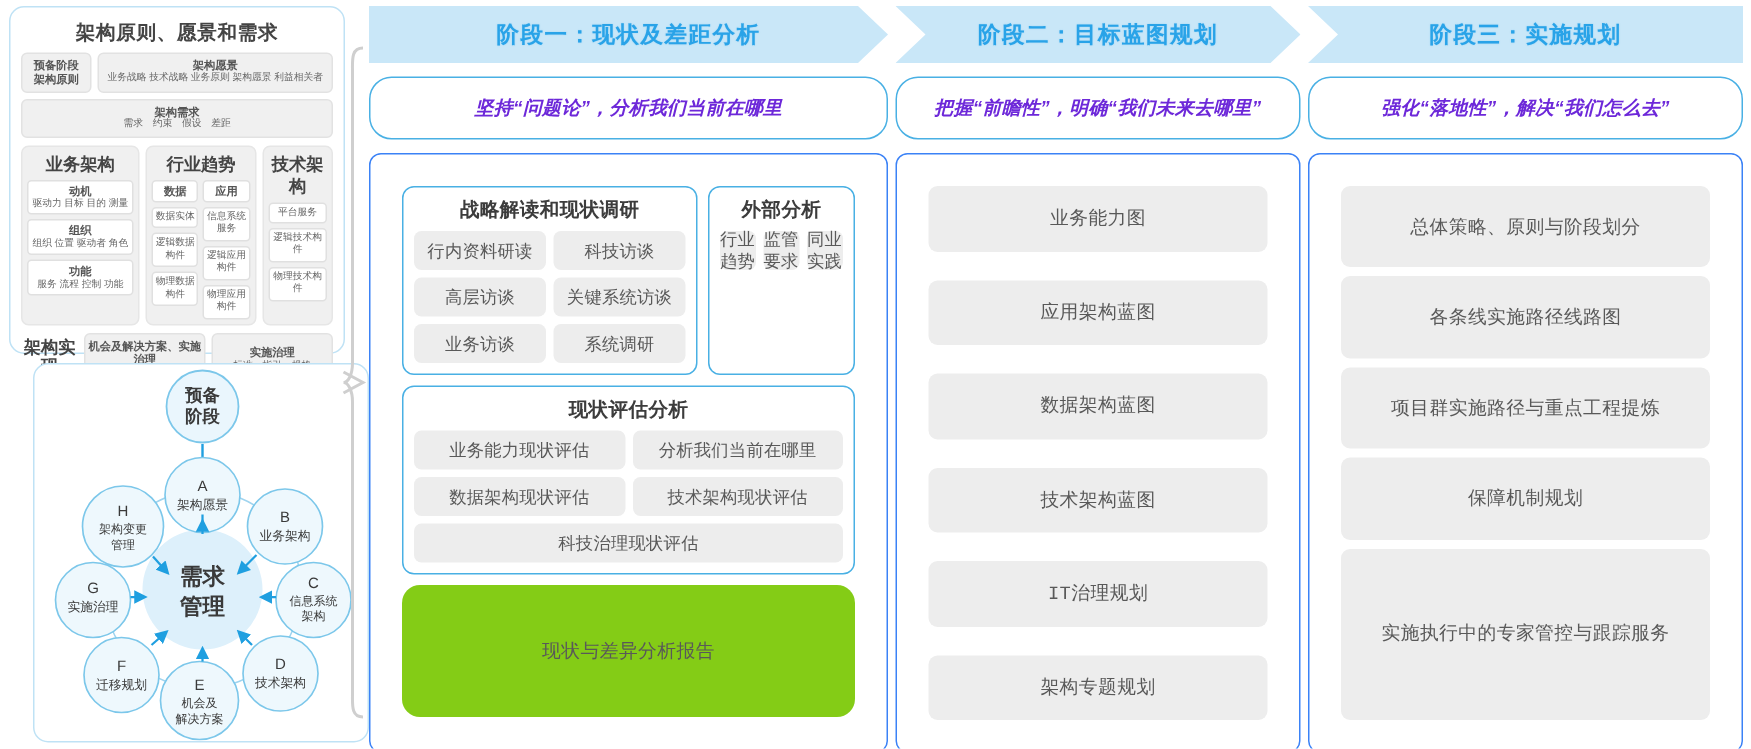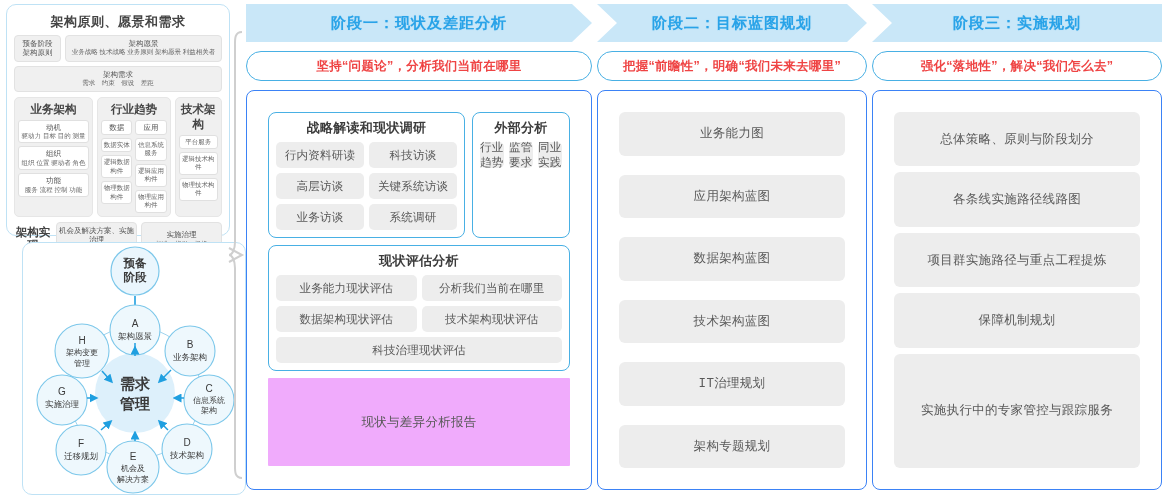--- a/index.html
+++ b/index.html
@@ -19,21 +19,21 @@
     background: #fff; border: 1px solid #bfe2f5; border-radius: 10px;
     padding: 5px 5px 4px 5px;
   }
   .togaf-title {
     text-align: center; font-size: 13px; font-weight: bold; color: #444;
     letter-spacing: .5px; padding: 3px 0 4px 0;
   }
   .gbox {
     background: #f0f0f0; border: 1px solid #e2e2e2; border-radius: 4px;
   }
-  .mini-h { font-size: 7.5px; font-weight: normal; color: #555; text-align: center; line-height: 1.25; }
+  .mini-h { font-size: 7.5px; font-weight: bold; color: #555; text-align: center; line-height: 1.25; }
   .mini-s { font-size: 6.5px; color: #666; text-align: center; line-height: 1.3; }
 
   .tg-row1 { display: flex; gap: 4px; margin: 0 2px; }
   .tg-prep { width: 47px; padding: 3px 1px; }
   .tg-vision { flex: 1; padding: 3px 2px; }
   .tg-req { margin: 4px 2px 0 2px; padding: 3px 2px; }
 
   .tg-cols { display: flex; gap: 4px; margin: 5px 2px 0 2px; }
   .tg-col { border-radius: 5px; background: #f0f0f0; border: 1px solid #e6e6e6; padding: 3px; }
   .tg-col-title { font-size: 11.5px; font-weight: bold; color: #444; text-align: center; padding: 1px 0 3px 0; }
@@ -69,23 +69,23 @@
 
   .chev-wrap { position: relative; height: 38px; }
   .chev-svg { position: absolute; left: 0; top: 0; }
   .chev-label {
     position: absolute; left: 0; top: 0; width: 100%; height: 38px;
     display: flex; align-items: center; justify-content: center;
     font-size: 15px; font-weight: bold; color: #29a3e8; letter-spacing: 1px;
     text-shadow: 0 0 1px rgba(41,163,232,.35);
   }
   .subtitle-box {
-    margin-top: 9px; height: 30px; border: 1px solid #49b0e4; border-radius: 15px;
+    margin-top: 9px; height: 42px; border: 1px solid #49b0e4; border-radius: 15px;
     background: #fff; display: flex; align-items: center; justify-content: center;
-    font-size: 12.5px; font-weight: bold; color: #ef4444; letter-spacing: .3px;
+    font-size: 12.5px; font-weight: bold; color: #6d28d9; letter-spacing: .3px; font-style: italic;
   }
   .panel {
     margin-top: 9px; border: 1px solid #3b82f6; border-radius: 8px; background: #fff;
     padding: 21px;
   }
   .ph1 .panel { height: 400px; }
   .ph2 .panel { height: 400px; display: flex; flex-direction: column; gap: 19px; font-family: Liberation Mono, monospace; }
   .ph3 .panel { height: 400px; display: flex; flex-direction: column; gap: 6px; }
 
   .ph1-top { display: flex; gap: 7px; }
@@ -102,21 +102,21 @@
   .chip-grid2 .r { display: flex; gap: 5px; }
   .chip-grid2 .r > .chip { flex: 1; }
   .chip-col { display: flex; flex-direction: row; gap: 5px; }
 
   .sc-assess { margin-top: 7px; }
   .assess-rows { display: flex; flex-direction: column; gap: 5px; }
   .assess-rows .r { display: flex; gap: 5px; text-align: center; }
   .assess-rows .r > .chip { flex: 1; }
 
   .report-box {
-    margin-top: 7px; background: #f0abfc; border-radius: 1px; height: 88px;
+    margin-top: 7px; background: #84cc16; border-radius: 12px; height: 88px;
     display: flex; align-items: center; justify-content: center;
     font-size: 12.5px; color: #595959; letter-spacing: .3px;
   }
 
   .bar {
     background: #ededed; border-radius: 6px; flex: 1;
     display: flex; align-items: center; justify-content: center;
     font-size: 12.5px; color: #595959; letter-spacing: .3px; text-align: center;
     padding: 0 6px;
   }

